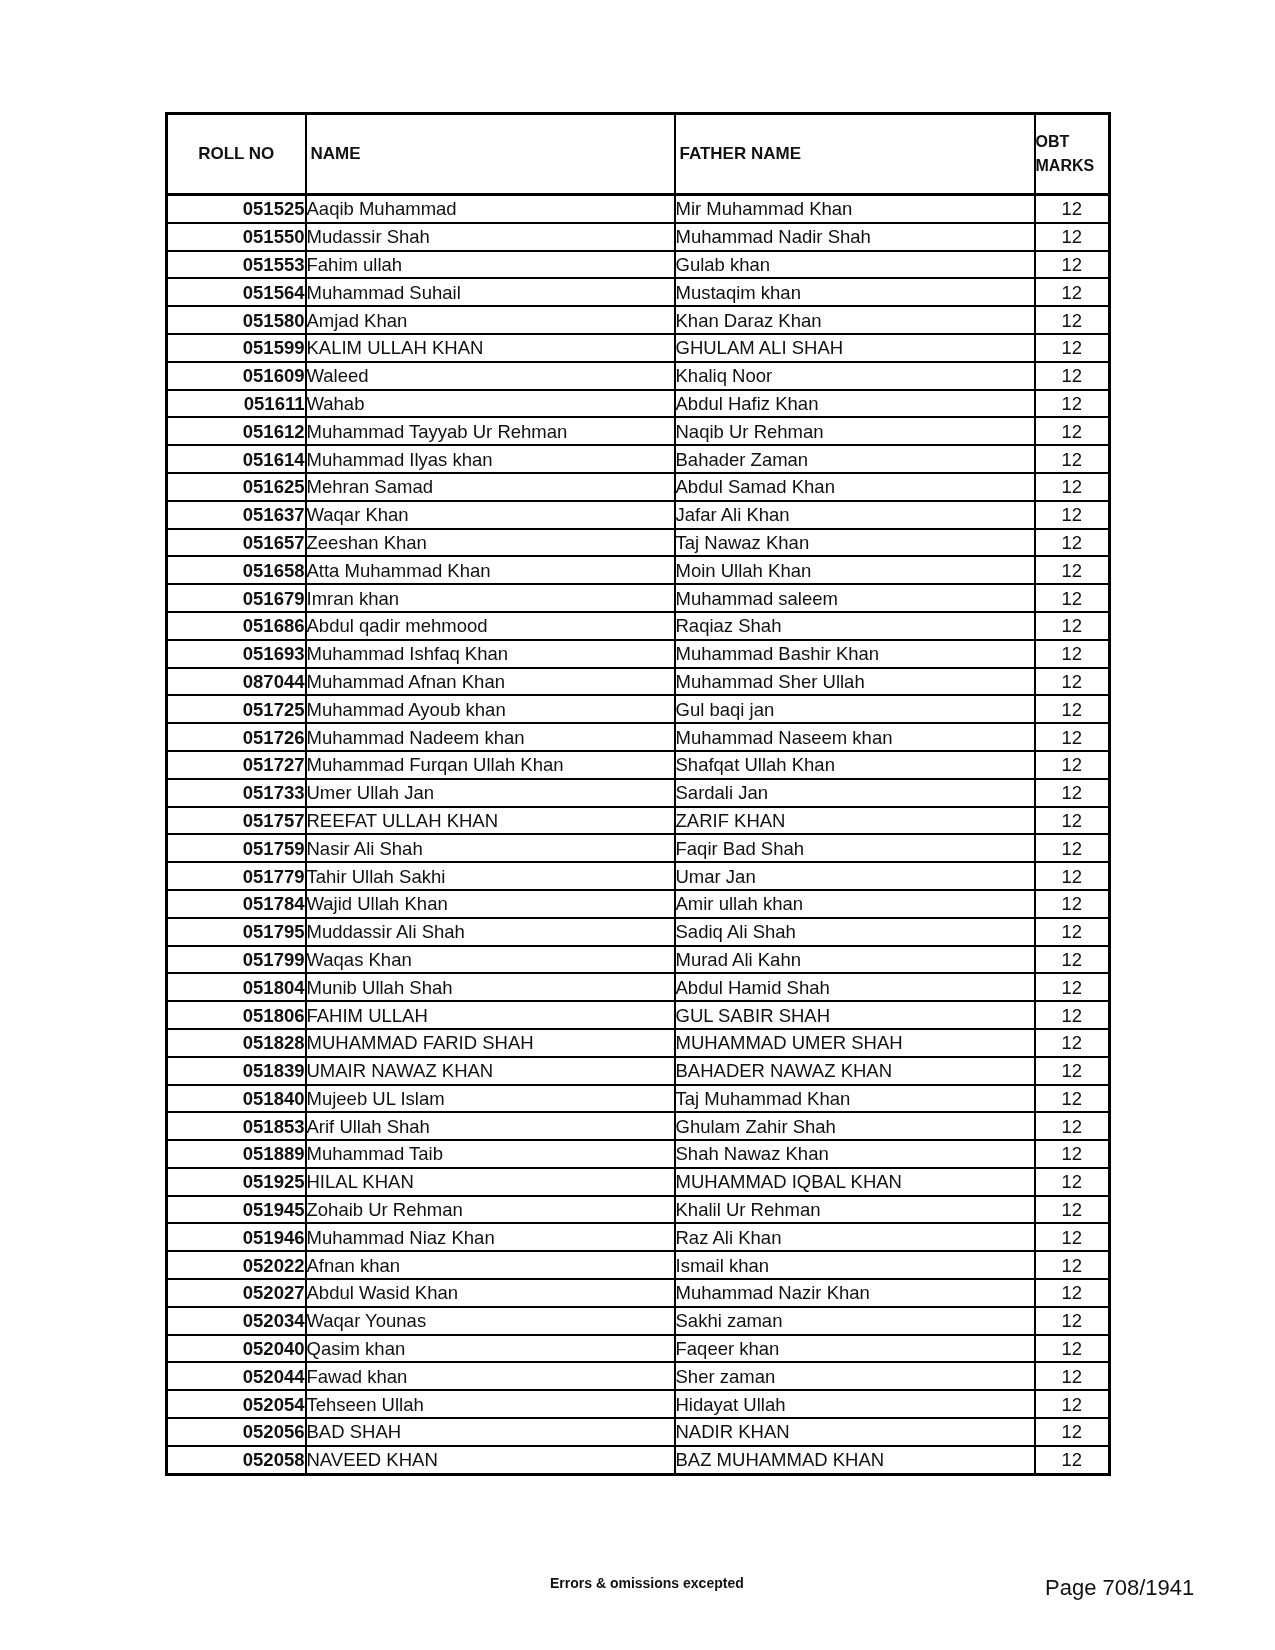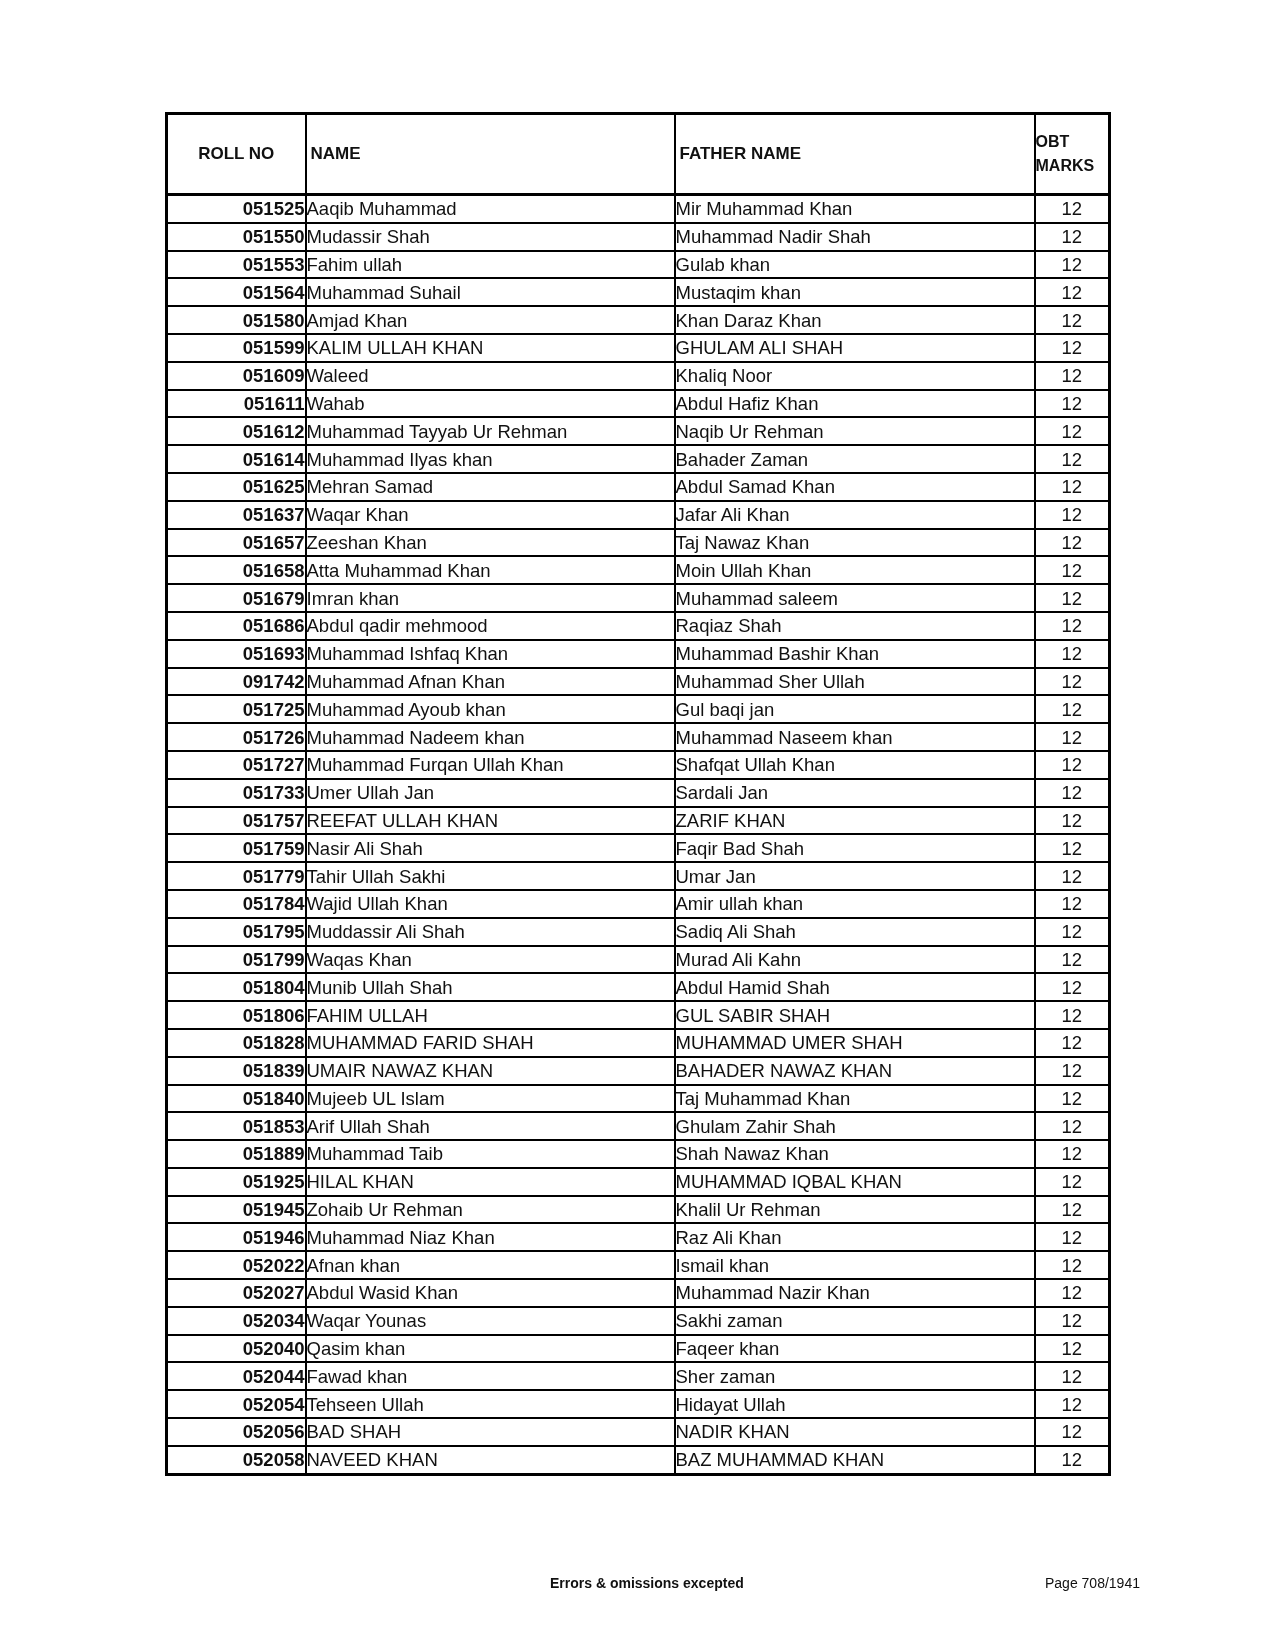--- a/index.html
+++ b/index.html
@@ -33,21 +33,21 @@
   #result-table tr:last-child td { border-bottom: none; }
   td.roll { font-weight: bold; text-align: right; }
   td.name, td.father { text-align: left; padding-left: 4px; }
   td.marks { text-align: center; }
   .footer-note {
     position: absolute; left: 550px; top: 1575px;
     font-weight: bold; font-size: 14px;
   }
   .page-num {
     position: absolute; left: 1045px; top: 1575px;
-    font-size: 14px;
+    font-size: 22px;
   }
 </style>
 </head>
 <body>
 
 <table id="result-table">
   <colgroup>
     <col class="c-roll">
       <col class="c-name">
       <col class="c-father">
@@ -158,21 +158,21 @@
         <td class="father">Raqiaz Shah</td>
         <td class="marks">12</td>
       </tr>
       <tr>
         <td class="roll">051693</td>
         <td class="name">Muhammad Ishfaq Khan</td>
         <td class="father">Muhammad Bashir Khan</td>
         <td class="marks">12</td>
       </tr>
       <tr>
-        <td class="roll">091742</td>
+        <td class="roll">087044</td>
         <td class="name">Muhammad Afnan Khan</td>
         <td class="father">Muhammad Sher Ullah</td>
         <td class="marks">12</td>
       </tr>
       <tr>
         <td class="roll">051725</td>
         <td class="name">Muhammad Ayoub khan</td>
         <td class="father">Gul baqi jan</td>
         <td class="marks">12</td>
       </tr>

